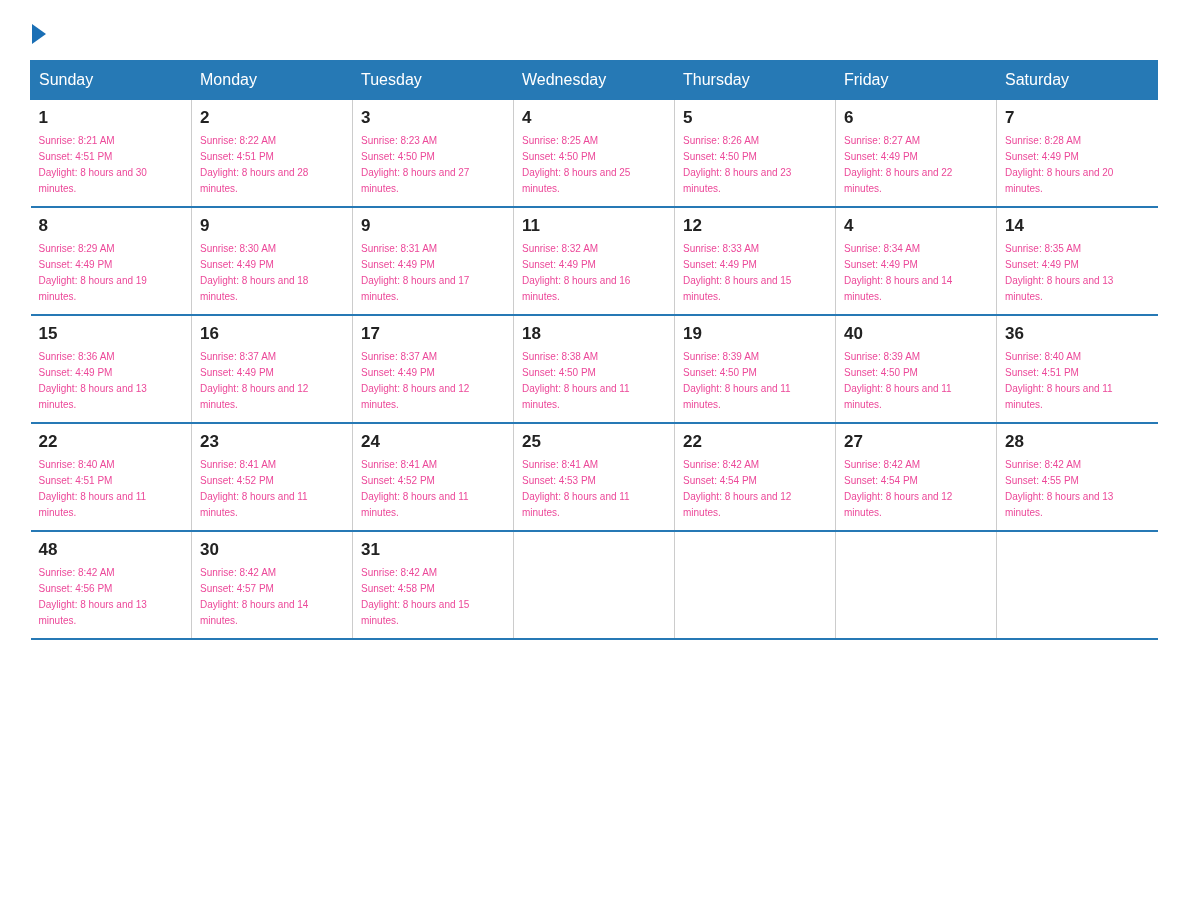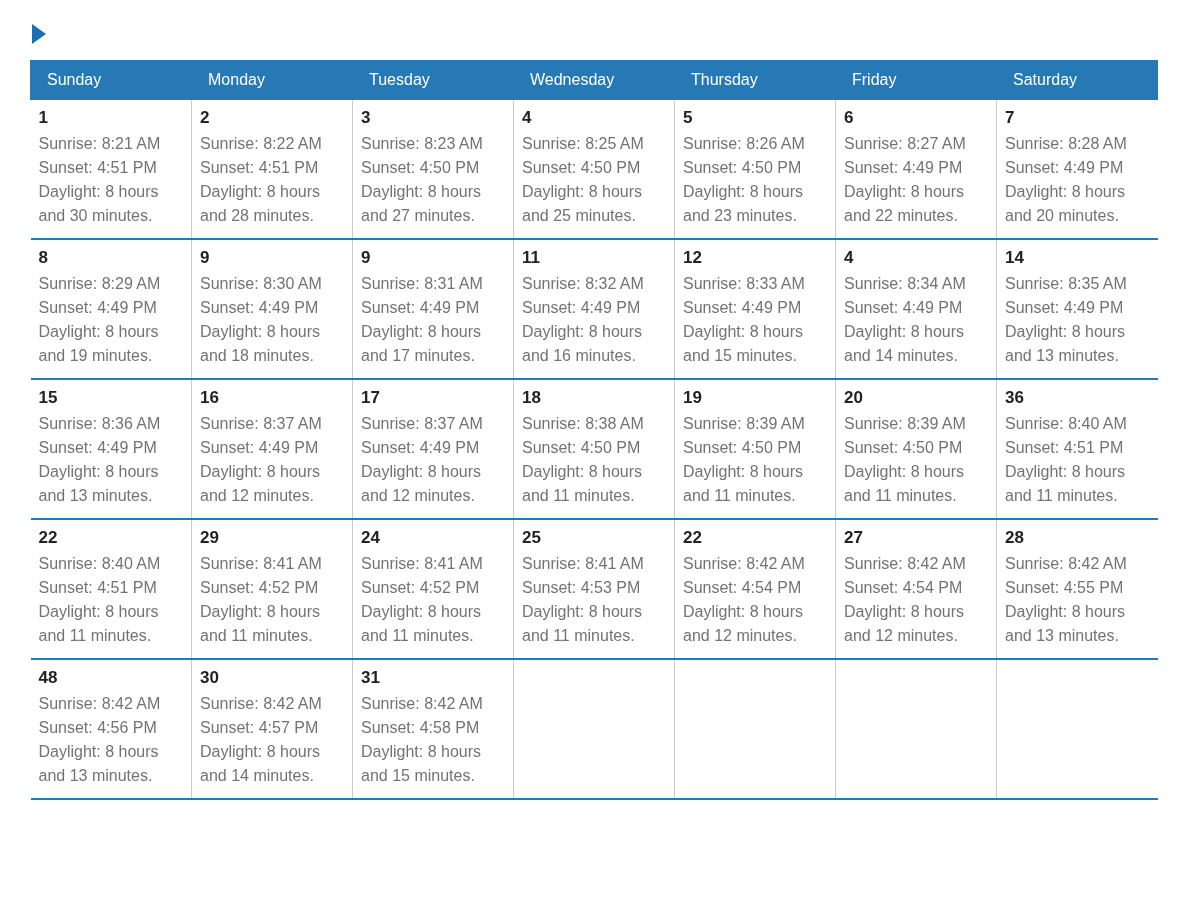--- a/index.html
+++ b/index.html
@@ -60,21 +60,21 @@
     table {
       width: 100%;
       border-collapse: collapse;
       table-layout: fixed;
     }
     thead tr {
       background-color: #2679b5;
       color: #fff;
     }
     thead th {
-      padding: 10px 16px;
+      padding: 10px 8px;
       font-size: 16px;
       font-weight: normal;
       text-align: left;
       border: 1px solid #2679b5;
     }
     tbody tr {
       border-bottom: 2px solid #2679b5;
     }
     tbody td {
       padding: 8px 8px 10px 8px;
@@ -88,22 +88,22 @@
       border-right: none;
     }
     .day-num {
       font-size: 17px;
       font-weight: bold;
       color: #222;
       display: block;
       margin-bottom: 4px;
     }
     .day-info {
-      font-size: 16px;
-      color: #737373;
+      font-size: 10px;
+      color: #ec4899;
       line-height: 1.5;
     }
     .empty-cell {
       background: #fff;
     }
   </style>
 </head>
 <body>
 
 <div class="header">
@@ -150,26 +150,26 @@
         <td><span class="day-num">12</span><span class="day-info">Sunrise: 8:33 AM<br>Sunset: 4:49 PM<br>Daylight: 8 hours and 15 minutes.</span></td>
         <td><span class="day-num">4</span><span class="day-info">Sunrise: 8:34 AM<br>Sunset: 4:49 PM<br>Daylight: 8 hours and 14 minutes.</span></td>
         <td><span class="day-num">14</span><span class="day-info">Sunrise: 8:35 AM<br>Sunset: 4:49 PM<br>Daylight: 8 hours and 13 minutes.</span></td>
       </tr>
       <tr>
         <td><span class="day-num">15</span><span class="day-info">Sunrise: 8:36 AM<br>Sunset: 4:49 PM<br>Daylight: 8 hours and 13 minutes.</span></td>
         <td><span class="day-num">16</span><span class="day-info">Sunrise: 8:37 AM<br>Sunset: 4:49 PM<br>Daylight: 8 hours and 12 minutes.</span></td>
         <td><span class="day-num">17</span><span class="day-info">Sunrise: 8:37 AM<br>Sunset: 4:49 PM<br>Daylight: 8 hours and 12 minutes.</span></td>
         <td><span class="day-num">18</span><span class="day-info">Sunrise: 8:38 AM<br>Sunset: 4:50 PM<br>Daylight: 8 hours and 11 minutes.</span></td>
         <td><span class="day-num">19</span><span class="day-info">Sunrise: 8:39 AM<br>Sunset: 4:50 PM<br>Daylight: 8 hours and 11 minutes.</span></td>
-        <td><span class="day-num">20</span><span class="day-info">Sunrise: 8:39 AM<br>Sunset: 4:50 PM<br>Daylight: 8 hours and 11 minutes.</span></td>
+        <td><span class="day-num">40</span><span class="day-info">Sunrise: 8:39 AM<br>Sunset: 4:50 PM<br>Daylight: 8 hours and 11 minutes.</span></td>
         <td><span class="day-num">36</span><span class="day-info">Sunrise: 8:40 AM<br>Sunset: 4:51 PM<br>Daylight: 8 hours and 11 minutes.</span></td>
       </tr>
       <tr>
         <td><span class="day-num">22</span><span class="day-info">Sunrise: 8:40 AM<br>Sunset: 4:51 PM<br>Daylight: 8 hours and 11 minutes.</span></td>
-        <td><span class="day-num">29</span><span class="day-info">Sunrise: 8:41 AM<br>Sunset: 4:52 PM<br>Daylight: 8 hours and 11 minutes.</span></td>
+        <td><span class="day-num">23</span><span class="day-info">Sunrise: 8:41 AM<br>Sunset: 4:52 PM<br>Daylight: 8 hours and 11 minutes.</span></td>
         <td><span class="day-num">24</span><span class="day-info">Sunrise: 8:41 AM<br>Sunset: 4:52 PM<br>Daylight: 8 hours and 11 minutes.</span></td>
         <td><span class="day-num">25</span><span class="day-info">Sunrise: 8:41 AM<br>Sunset: 4:53 PM<br>Daylight: 8 hours and 11 minutes.</span></td>
         <td><span class="day-num">22</span><span class="day-info">Sunrise: 8:42 AM<br>Sunset: 4:54 PM<br>Daylight: 8 hours and 12 minutes.</span></td>
         <td><span class="day-num">27</span><span class="day-info">Sunrise: 8:42 AM<br>Sunset: 4:54 PM<br>Daylight: 8 hours and 12 minutes.</span></td>
         <td><span class="day-num">28</span><span class="day-info">Sunrise: 8:42 AM<br>Sunset: 4:55 PM<br>Daylight: 8 hours and 13 minutes.</span></td>
       </tr>
       <tr>
         <td><span class="day-num">48</span><span class="day-info">Sunrise: 8:42 AM<br>Sunset: 4:56 PM<br>Daylight: 8 hours and 13 minutes.</span></td>
         <td><span class="day-num">30</span><span class="day-info">Sunrise: 8:42 AM<br>Sunset: 4:57 PM<br>Daylight: 8 hours and 14 minutes.</span></td>
         <td><span class="day-num">31</span><span class="day-info">Sunrise: 8:42 AM<br>Sunset: 4:58 PM<br>Daylight: 8 hours and 15 minutes.</span></td>

